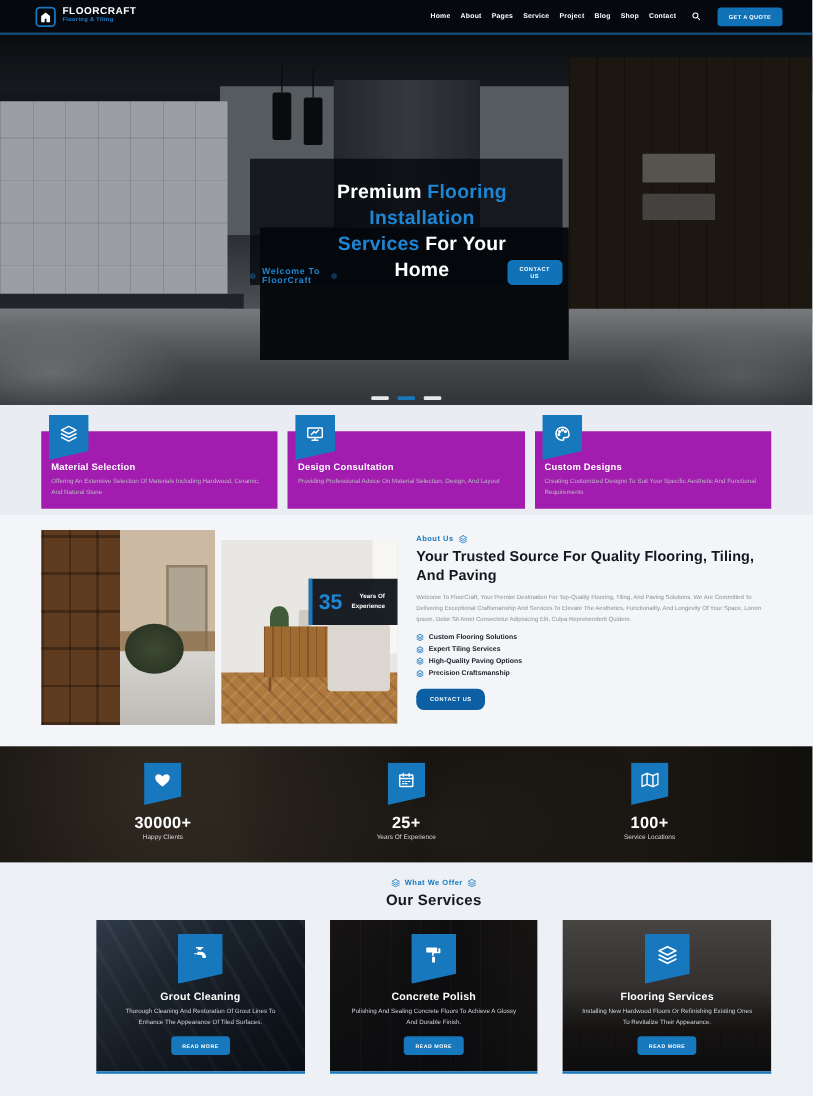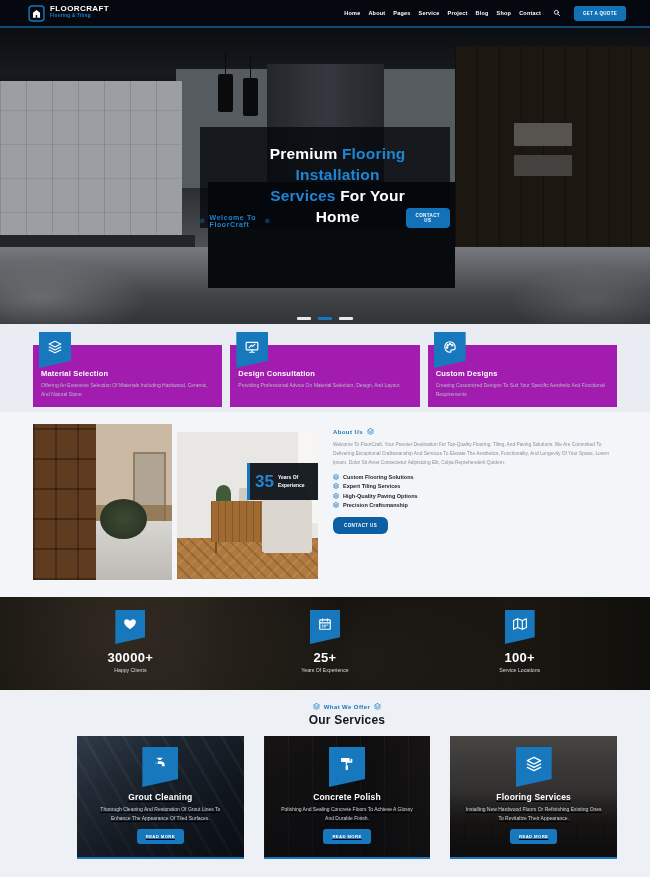--- a/index.html
+++ b/index.html
@@ -73,21 +73,21 @@
   .img2 { left:177px; top:20px; width:141px; height:147px; background:#e9e7e3; overflow:hidden; }
   .img2 .windowlight { position:absolute; right:0; top:0; width:14%; height:62%; background:#f7f6f3; }
   .img2 .cabinet { position:absolute; left:24%; top:47%; width:40%; height:28%; background:#a06a33; background-image:repeating-linear-gradient(90deg, rgba(0,0,0,.18) 0 1px, transparent 1px 7px); border-radius:1px; }
   .img2 .cab-leg1,.img2 .cab-leg2 { position:absolute; top:75%; width:2px; height:7%; background:#7a4e22; }
   .img2 .cab-leg1 { left:27%; } .img2 .cab-leg2 { left:60%; }
   .img2 .plant2 { position:absolute; left:28%; top:36%; width:10%; height:12%; background:#3f5b37; border-radius:50% 50% 0 0; }
   .img2 .vase { position:absolute; left:44%; top:38%; width:7%; height:10%; background:#cfcac2; border-radius:2px; }
   .img2 .chair { position:absolute; left:60%; top:44%; width:36%; height:38%; background:#dbd7d0; border-radius:6px 6px 3px 3px; }
   .img2 .chair-back { position:absolute; left:64%; top:38%; width:28%; height:14%; background:#e3dfd8; border-radius:5px; }
   .img2 .rfloor { position:absolute; left:0; top:72%; width:100%; height:28%; background:#b07a3e; background-image:repeating-linear-gradient(45deg, rgba(0,0,0,.15) 0 2px, transparent 2px 9px), repeating-linear-gradient(-45deg, rgba(255,255,255,.08) 0 2px, transparent 2px 9px); }
-  .badge { left:247px; top:51px; width:71px; height:37px; background:rgba(8,13,20,.92); border-left:3px solid #1778be; display:flex; align-items:center; gap:4px; padding-left:5px; }
+  .badge { left:247px; top:51px; width:71px; height:37px; background:rgba(8,13,20,.92); border-left:3px solid #1778be; display:flex; align-items:center; gap:4px; padding-left:5px;text-align:right; }
   .badge-num { color:#1e86d4; font-size:17px; font-weight:700; }
   .badge-label { color:#fff; font-size:5px; font-weight:700; line-height:1.5; width:30px; }
   .about-text { left:333px; top:16px; width:287px; }
   .kicker { display:flex; align-items:center; gap:4px; color:#1778be; font-size:6px; font-weight:700; letter-spacing:.4px; }
   .kicker svg { width:7px; height:7px; }
   .about-h2 { margin-top:4px; color:#14181f; font-size:11.5px; font-weight:700; line-height:1.3; letter-spacing:.1px; }
   .about-p { margin-top:6px; color:#8b8f96; font-size:4.8px; line-height:1.85; }
   .bullets { margin-top:6px; }
   .bullet { display:flex; align-items:center; gap:4px; margin-top:3.5px; color:#20242b; font-size:5.5px; font-weight:700; }
   .bullet svg { width:6px; height:6px; flex:0 0 auto; }
@@ -100,21 +100,21 @@
   .stat { flex:1; display:flex; flex-direction:column; align-items:center; }
   .stat-flag { width:30px; height:34px; margin-top:13px; padding-top:7px; }
   .stat-flag svg { width:14px; height:14px; }
   .stat-num { margin-top:6px; color:#fff; font-size:13px; font-weight:700; letter-spacing:.3px; }
   .stat-label { margin-top:2px; color:#d6d8da; font-size:5.2px; }
 
   
   .services { height:187px; background:#edf0f5;padding-left:44px; }
   .svc-head { padding-top:13px; display:flex; flex-direction:column; align-items:center; }
   .svc-title { margin-top:3px; color:#14181f; font-size:12px; font-weight:700; letter-spacing:.2px; }
-  .svc-row { display:flex; gap:20px; margin:9px 33px 0;text-decoration:underline; }
+  .svc-row { display:flex; gap:20px; margin:9px 33px 0; }
   .svc-card { position:relative; flex:1; height:123px; overflow:hidden; border-bottom:2px solid #1778be; }
   .svc-bg { position:absolute; inset:0; }
   .svc-bg1 { background:linear-gradient(115deg,#54657a 0%,#2e3c4a 45%,#141b24 100%); }
   .svc-bg1::after { content:""; position:absolute; inset:0; background:repeating-linear-gradient(60deg, transparent 0 14px, rgba(255,255,255,.09) 14px 17px); }
   .svc-bg2 { background:linear-gradient(100deg,#241d18 0%,#171210 55%,#2b221a 100%); }
   .svc-bg2::after { content:""; position:absolute; inset:0; background:repeating-linear-gradient(90deg, rgba(205,180,150,.10) 0 1px, transparent 1px 24px); }
   .svc-bg3 { background:linear-gradient(180deg,#7d766d 0%,#6d665e 45%,#33261a 72%,#201610 100%); }
   .svc-bg3::after { content:""; position:absolute; left:0; top:72%; width:100%; height:28%; background:repeating-linear-gradient(90deg, rgba(0,0,0,.25) 0 1px, transparent 1px 14px); }
   .svc-shade { position:absolute; inset:0; background:linear-gradient(180deg, rgba(6,9,14,.45), rgba(6,9,14,.72)); }
   .svc-content { position:relative; z-index:1; display:flex; flex-direction:column; align-items:center; height:100%; }
@@ -275,20 +275,21 @@
     </div>
     <div class="abs about-text">
       <div class="kicker">
         <span>About Us</span>
         <svg viewBox="0 0 24 24" fill="none" stroke="#1778be" stroke-width="2">
             <path d="M12 2 2 7l10 5 10-5-10-5z"></path>
             <path d="M2 12l10 5 10-5"></path>
             <path d="M2 17l10 5 10-5"></path>
           </svg>
       </div>
+      <h2 class="about-h2">Your Trusted Source For Quality Flooring, Tiling, And Paving</h2>
       <p class="about-p">Welcome To FloorCraft, Your Premier Destination For Top-Quality Flooring, Tiling, And Paving Solutions. We Are Committed To Delivering Exceptional Craftsmanship And Services To Elevate The Aesthetics, Functionality, And Longevity Of Your Space, Lorem Ipsum, Dolor Sit Amet Consectetur Adipisicing Elit, Culpa Reprehenderit Quidem.</p>
       <div class="bullets">
         <div class="bullet">
           <svg viewBox="0 0 24 24" fill="none" stroke="#1778be" stroke-width="2.5">
               <path d="M12 2 2 7l10 5 10-5-10-5z"></path>
               <path d="M2 12l10 5 10-5"></path>
               <path d="M2 17l10 5 10-5"></path>
             </svg>
           <span>Custom Flooring Solutions</span>
         </div>

